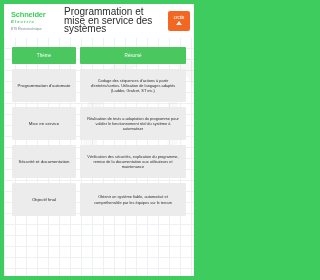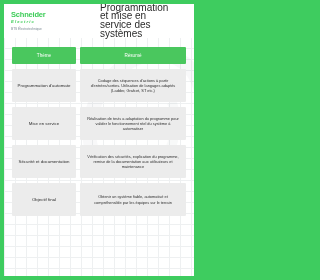--- a/index.html
+++ b/index.html
@@ -52,21 +52,20 @@
 
   
   .header {
     position:relative;
     height:34px;
     background:#ffffff;
     display:flex;
     align-items:center;
     padding:0 4px;
     z-index:3;
-    gap:36px;
   }
   .brand { width:52px; flex:0 0 52px; padding-left:3px; }
   .brand-name {
     font-size:7.5px;
     font-weight:bold;
     color:#3dcd58;
     letter-spacing:-0.2px;
     line-height:8px;
     white-space:nowrap;
   }

